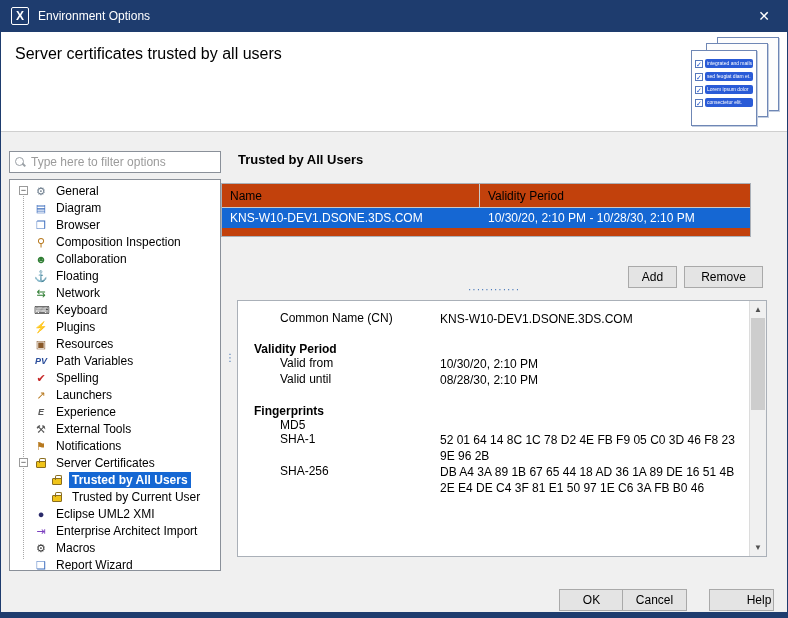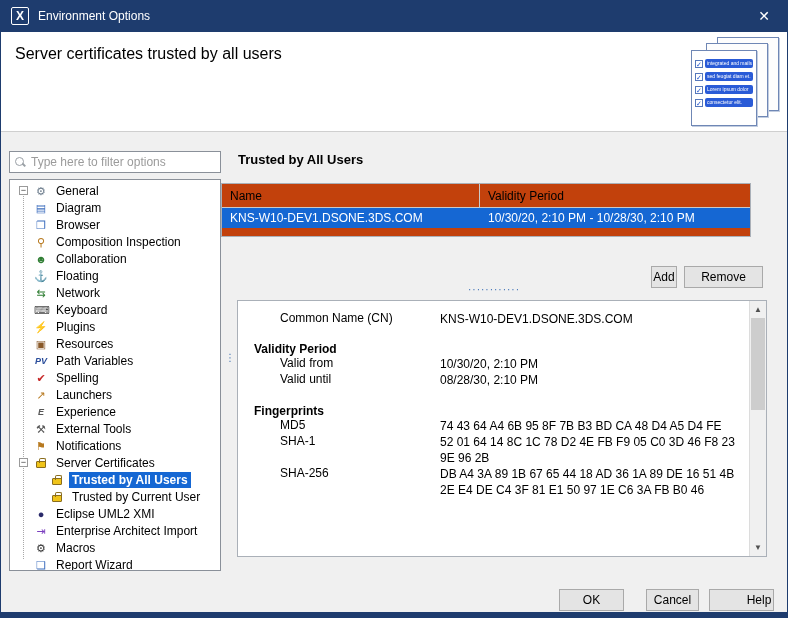--- a/index.html
+++ b/index.html
@@ -63,21 +63,21 @@
   #panel-title { position: absolute; left: 237px; top: 19px; font-weight: bold; font-size: 13px; }
   #ctable { position: absolute; left: 220px; top: 50px; width: 530px; height: 54px; border: 1px solid #aab0b8; background: #c2410c; }
   .thead { display: flex; height: 24px; border-bottom: 1px solid #c9c9c9; }
   .th { padding: 5px 8px 0 8px; }
   .th.c1 { width: 258px; border-right: 1px solid #c9c9c9; }
   .trowt { display: flex; height: 20px; background: #1567d3; color: #fff; }
   .td { padding: 3px 8px; white-space: nowrap; overflow: hidden; }
   .td.c1 { width: 258px; flex: 0 0 258px; }
 
   .btn { position: absolute; height: 22px; background: #e4e4e4; border: 1px solid #a9a9a9; font: 12px "Liberation Sans", sans-serif; text-align: center; line-height: 20px; }
-  #add-btn { top: 133px; right: 110px; width: 26px; }
+  #add-btn { top: 133px; right: 110px; width: 49px; }
   #remove-btn { top: 133px; right: 24px; width: 79px; }
 
   
   #hsplit { position: absolute; left: 236px; top: 153px; width: 514px; height: 8px; text-align: center; color: #3b6fb5; font-size: 10px; letter-spacing: 1px; line-height: 8px; }
   #hsplit::before { content: "············"; }
 
   
   #details { position: absolute; left: 236px; top: 167px; width: 530px; height: 257px; background: #fff; border: 1px solid #aab0b8; }
   #dcontent { position: absolute; top: 10px; left: 16px; right: 26px; bottom: 6px; overflow: hidden; }
   .sec-title { font-weight: bold; margin-top: 15px; }
@@ -88,21 +88,21 @@
 
   
   #vscroll { position: absolute; top: 0; right: 0; bottom: 0; width: 17px; background: #f0f0f0; border-left: 1px solid #dcdcdc; }
   .sarrow { position: absolute; left: 0; width: 16px; height: 17px; color: #505050; font-size: 8px; text-align: center; line-height: 17px; }
   #sarrow-up { top: 0; } #sarrow-up::before { content: "▲"; }
   #sarrow-dn { bottom: 0; } #sarrow-dn::before { content: "▼"; }
   #sthumb { position: absolute; left: 1px; right: 1px; top: 17px; height: 92px; background: #cdcdcd; }
 
   
   #ok-btn { top: 456px; right: 163px; width: 65px; }
-  #cancel-btn { top: 456px; right: 88px; width: 53px; }
+  #cancel-btn { top: 456px; right: 100px; width: 65px; }
   #help-btn { top: 456px; right: 13px; width: 65px; padding-left: 35px; }
   #bottom-strip { position: absolute; left: 0; right: 0; bottom: 0; height: 6px; background: #1e3c6e; }
 </style>
 </head>
 <body>
 
 <div id="window">
 
   <div id="titlebar">
     <div id="app-icon">X</div>
@@ -281,21 +281,20 @@
             <div class="flabel">Valid from</div>
             <div class="fvalue">10/30/20, 2:10 PM</div>
           </div>
           <div class="frow">
             <div class="flabel">Valid until</div>
             <div class="fvalue">08/28/30, 2:10 PM</div>
           </div>
           <div class="sec-title">Fingerprints</div>
           <div class="frow">
             <div class="flabel">MD5</div>
-            <div class="fvalue">74 43 64 A4 6B 95 8F 7B B3 BD CA 48 D4 A5 D4 FE</div>
           </div>
           <div class="frow">
             <div class="flabel">SHA-1</div>
             <div class="fvalue">52 01 64 14 8C 1C 78 D2 4E FB F9 05 C0 3D 46 F8 23 9E 96 2B</div>
           </div>
           <div class="frow">
             <div class="flabel">SHA-256</div>
             <div class="fvalue">DB A4 3A 89 1B 67 65 44 18 AD 36 1A 89 DE 16 51 4B 2E E4 DE C4 3F 81 E1 50 97 1E C6 3A FB B0 46</div>
           </div>
         </div>

